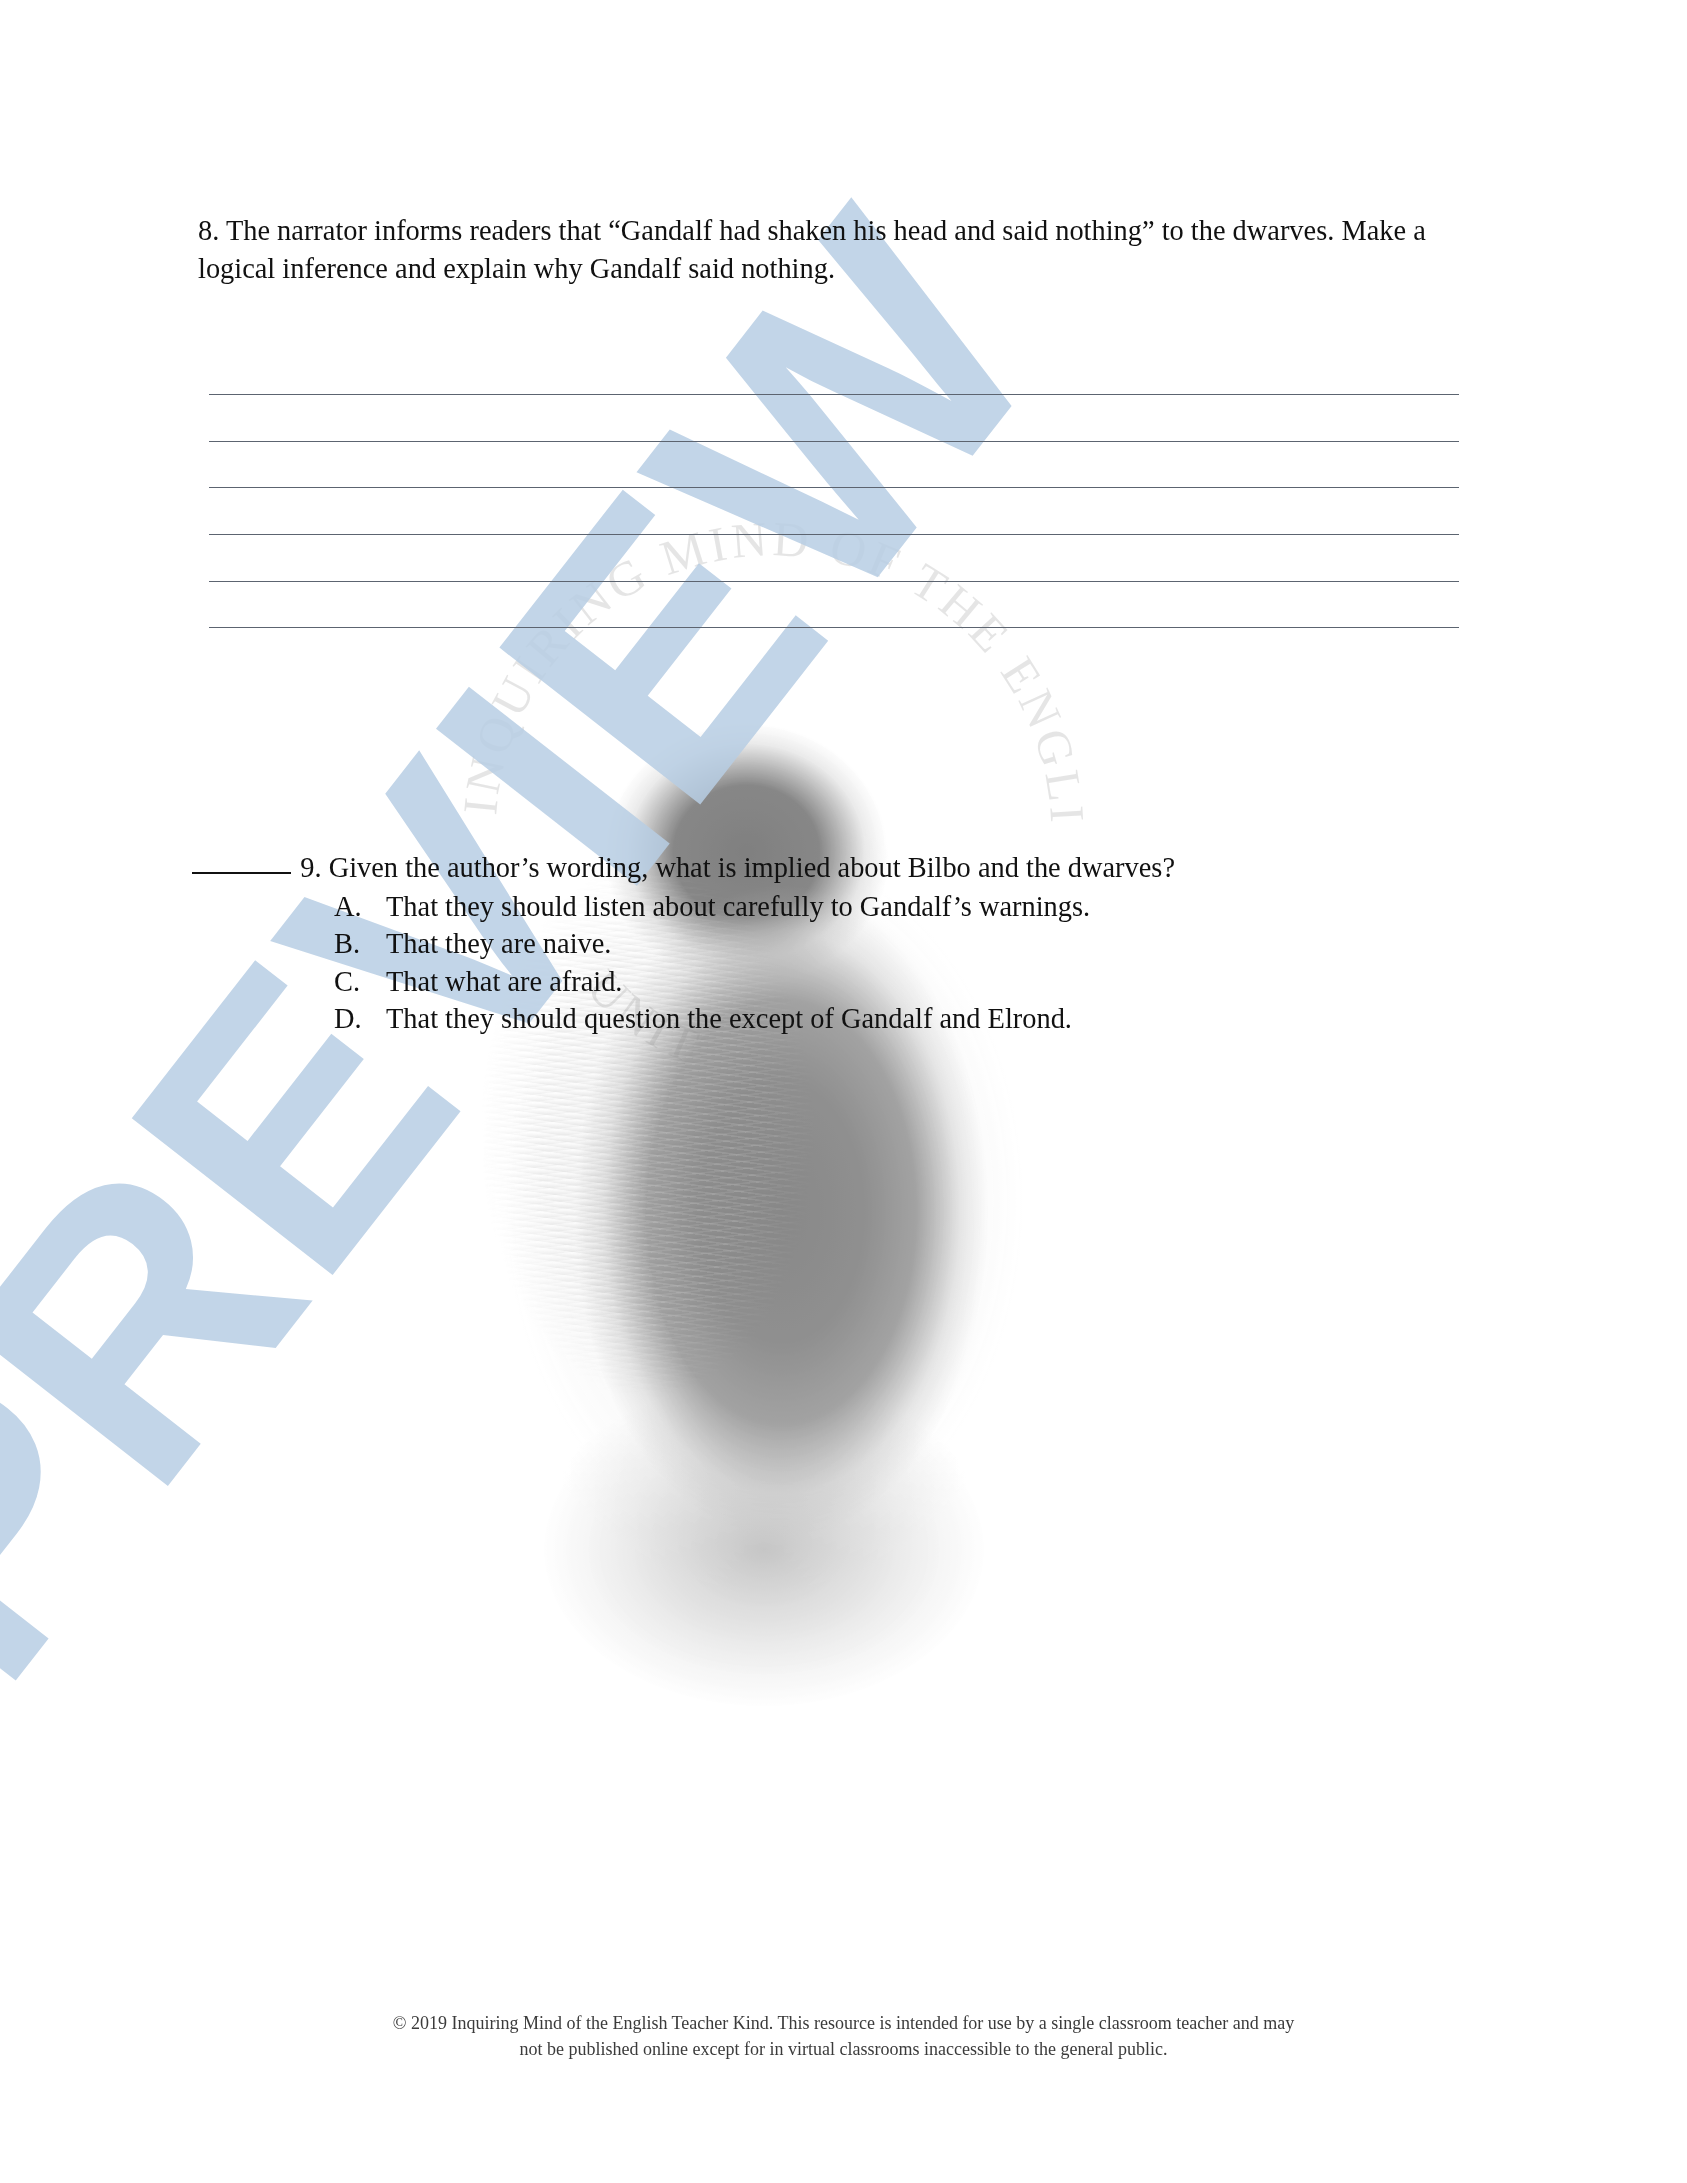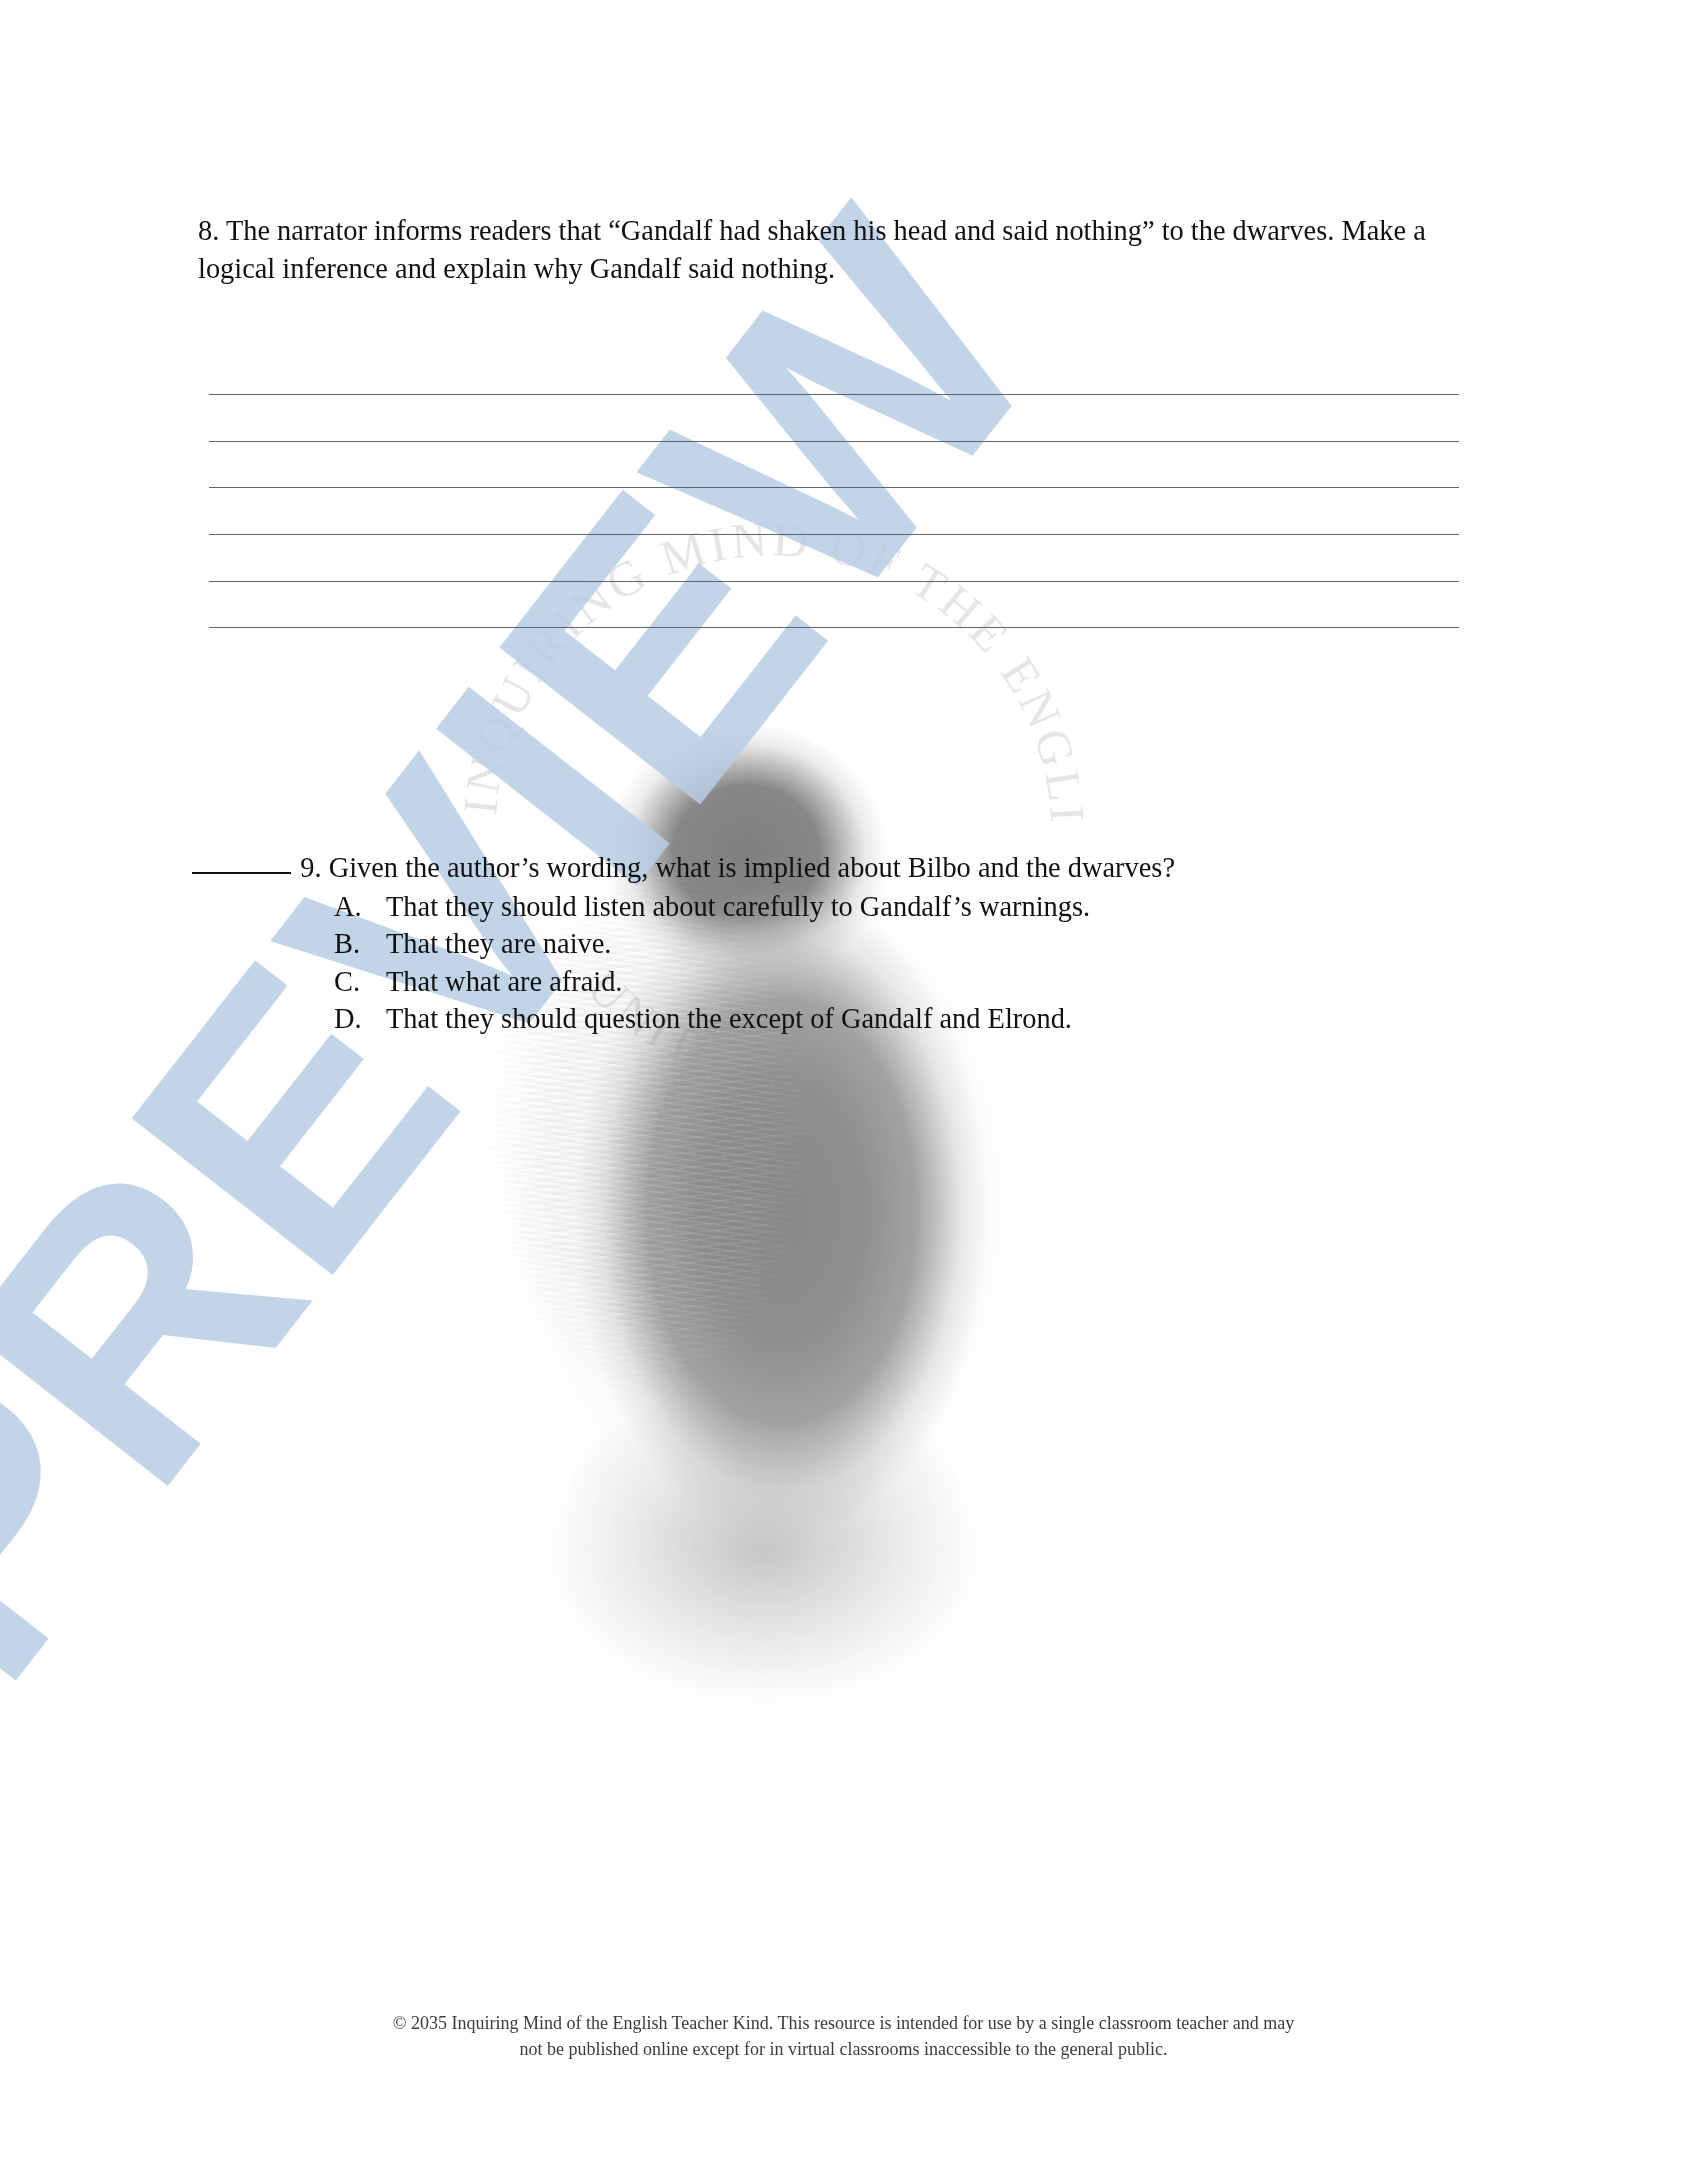--- a/index.html
+++ b/index.html
@@ -246,19 +246,19 @@
           <span class="choice-text">That what are afraid.</span>
         </div>
         <div class="choice">
           <span class="choice-letter">D.</span>
           <span class="choice-text">That they should question the except of Gandalf and Elrond.</span>
         </div>
       </div>
     </div>
 
     <div class="footer">
-      <div>© 2035 Inquiring Mind of the English Teacher Kind. This resource is intended for use by a single classroom teacher and may</div>
+      <div>© 2019 Inquiring Mind of the English Teacher Kind. This resource is intended for use by a single classroom teacher and may</div>
       <div>not be published online except for in virtual classrooms inaccessible to the general public.</div>
     </div>
 
   </div>
 </div>
 
 
 </body></html>

